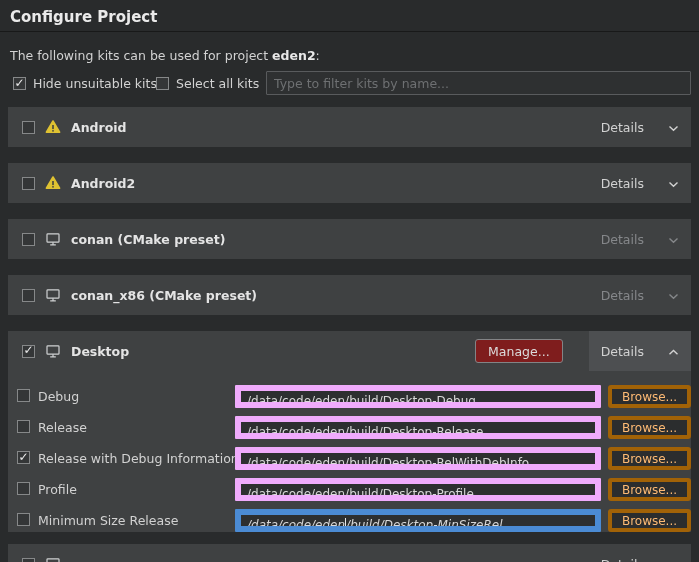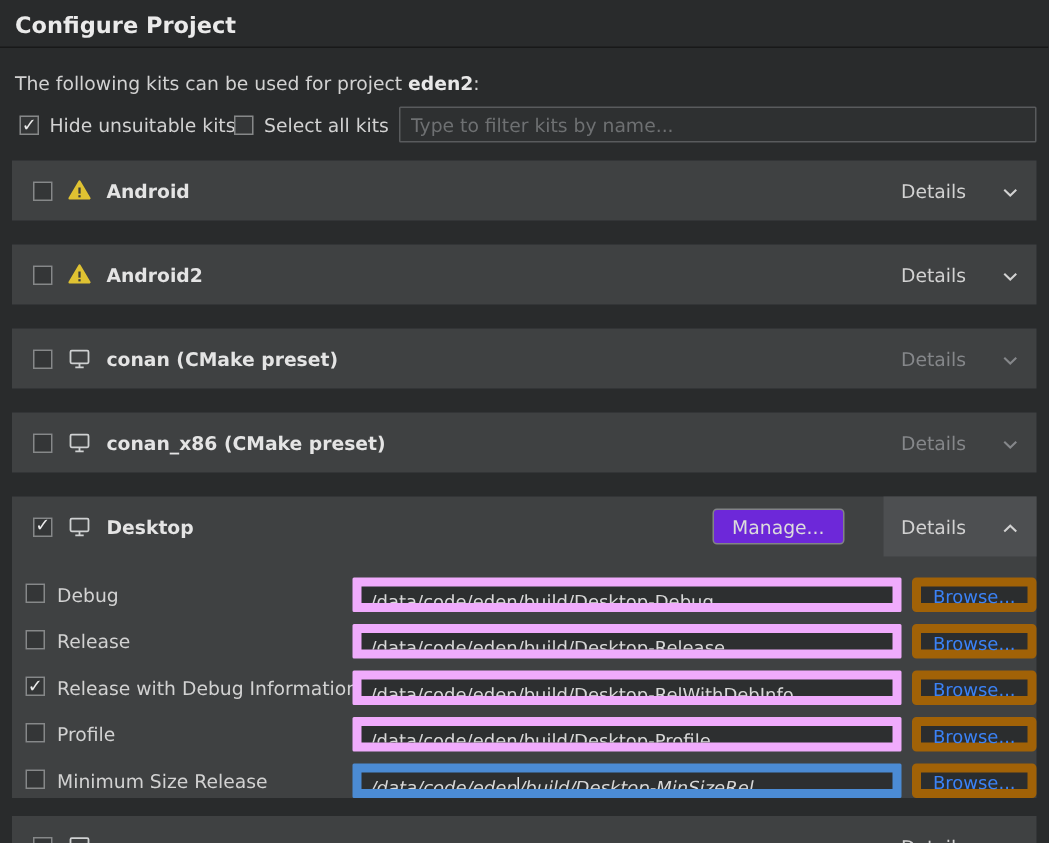--- a/index.html
+++ b/index.html
@@ -52,42 +52,42 @@
   .details-toggle {
     display:flex; align-items:center; gap:24px; height:100%;
     padding:0 12px; color:#d2d2d2; cursor:default; white-space:nowrap;
   }
   .details-toggle.dim { color:#85878a; }
   .details-toggle.open { background:#4d4f51; }
   .chev { display:inline-flex; margin-top:2px; }
 
   .manage-btn {
     height:24px; padding:0 12px; margin-right:26px;
-    background:#6d28d9; border:1px solid #828486; border-radius:3px;
+    background:#7f1d1d; border:1px solid #828486; border-radius:3px;
     color:#dcdcdc; font-size:12.5px;
     font-family:"DejaVu Sans","Liberation Sans",sans-serif;
   }
 
   
   .config-area { padding-top:14px; }
   .config-row { position:relative; height:23px; margin-bottom:8px;padding-left:24px; }
   .config-row .checkbox { position:absolute; left:9px; top:4px; }
   .config-label { position:absolute; left:30px; top:0; line-height:23px; color:#d2d2d2; white-space:nowrap; }
   .path-field {
     position:absolute; left:227px; top:0; width:366px; height:23px;
     background:#2d2f30; border:6px solid #f0abfc; border-radius:1px;
     color:#d8d8d8; font-size:12px; line-height:21px;
     padding:0 6px; white-space:nowrap; overflow:hidden;
   }
   .path-field.focused { border-color:#4b8bd4;font-style:italic; }
   .caret { display:inline-block; width:1px; height:13px; background:#e6e6e6; vertical-align:-2px; }
   .browse-btn {
     position:absolute; left:600px; top:0; width:83px; height:23px;
-    background:#2b2d2e; border:6px solid #a16207; border-radius:3px;
-    color:#3b82f6; font-size:12px;
+    background:#2b2d2e; border:4px solid #a16207; border-radius:3px;
+    color:#fdba74; font-size:12px;
     font-family:"DejaVu Sans","Liberation Sans",sans-serif;
   }
   .kit-sliver { height:4px; background:#3f4142; margin-bottom:0; }
 </style>
 </head>
 <body>
 
 <div class="title">Configure Project</div>
 <div class="separator"></div>
 

